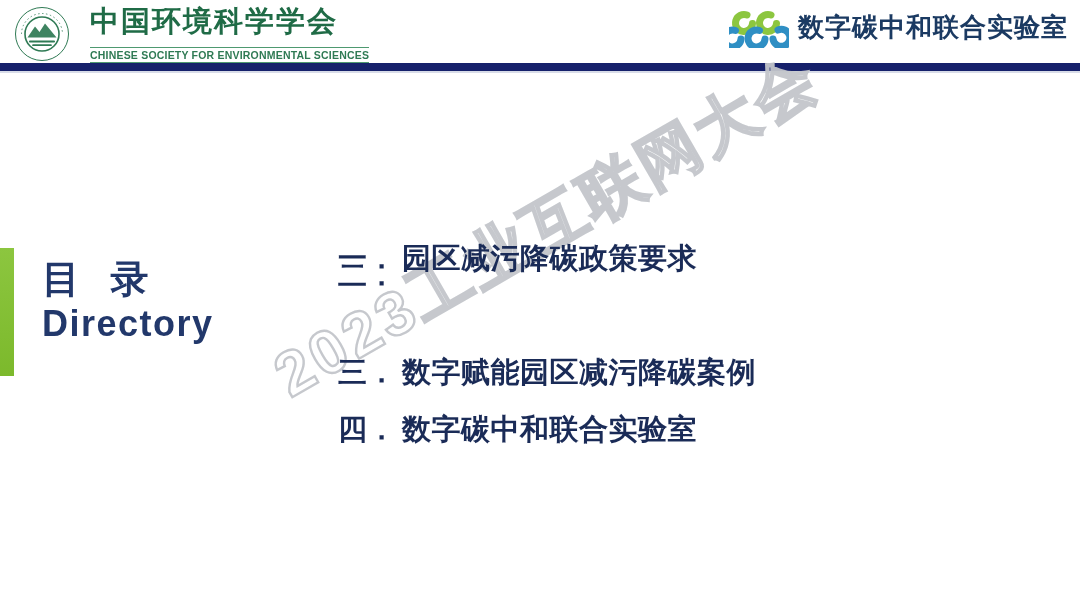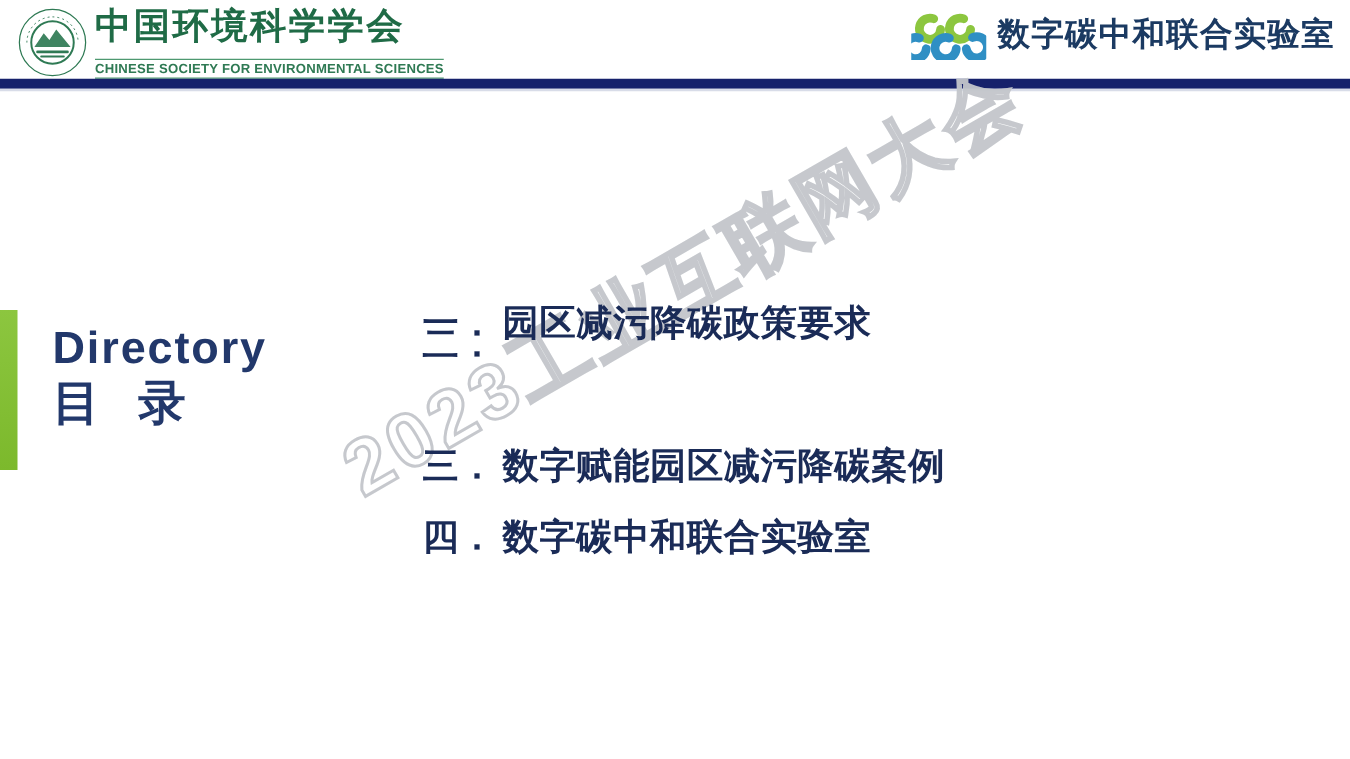--- a/index.html
+++ b/index.html
@@ -44,21 +44,21 @@
     background: #d8dce8;
   }
 
   
   #org-logo {
     position: absolute;
     left: 14px;
     top: 4px;
     display: flex;
     align-items: center;
-    gap: 6px;
+    gap: 20px;
   }
   #org-seal {
     width: 56px;
     height: 56px;
     flex: 0 0 56px;
     position: relative;
   }
   #org-wordmark {
     display: flex;
     flex-direction: column;
@@ -252,22 +252,22 @@
   </div>
   <div id="header-rule"></div>
   <div id="header-rule-shadow"></div>
 
   <div id="watermark">
     <div id="watermark-text">2023工业互联网大会</div>
   </div>
 
   <div id="dir-accent"></div>
   <div id="dir-title">
+    <div id="dir-title-cn">目 录</div>
     <div id="dir-title-en">Directory</div>
-    <div id="dir-title-cn">目 录</div>
   </div>
 
   <div id="toc">
 
     <div class="toc-item">
       <span class="toc-num">一．</span>
       <span class="toc-label">园区减污降碳政策要求</span>
     </div>
 
     <div class="toc-item">

